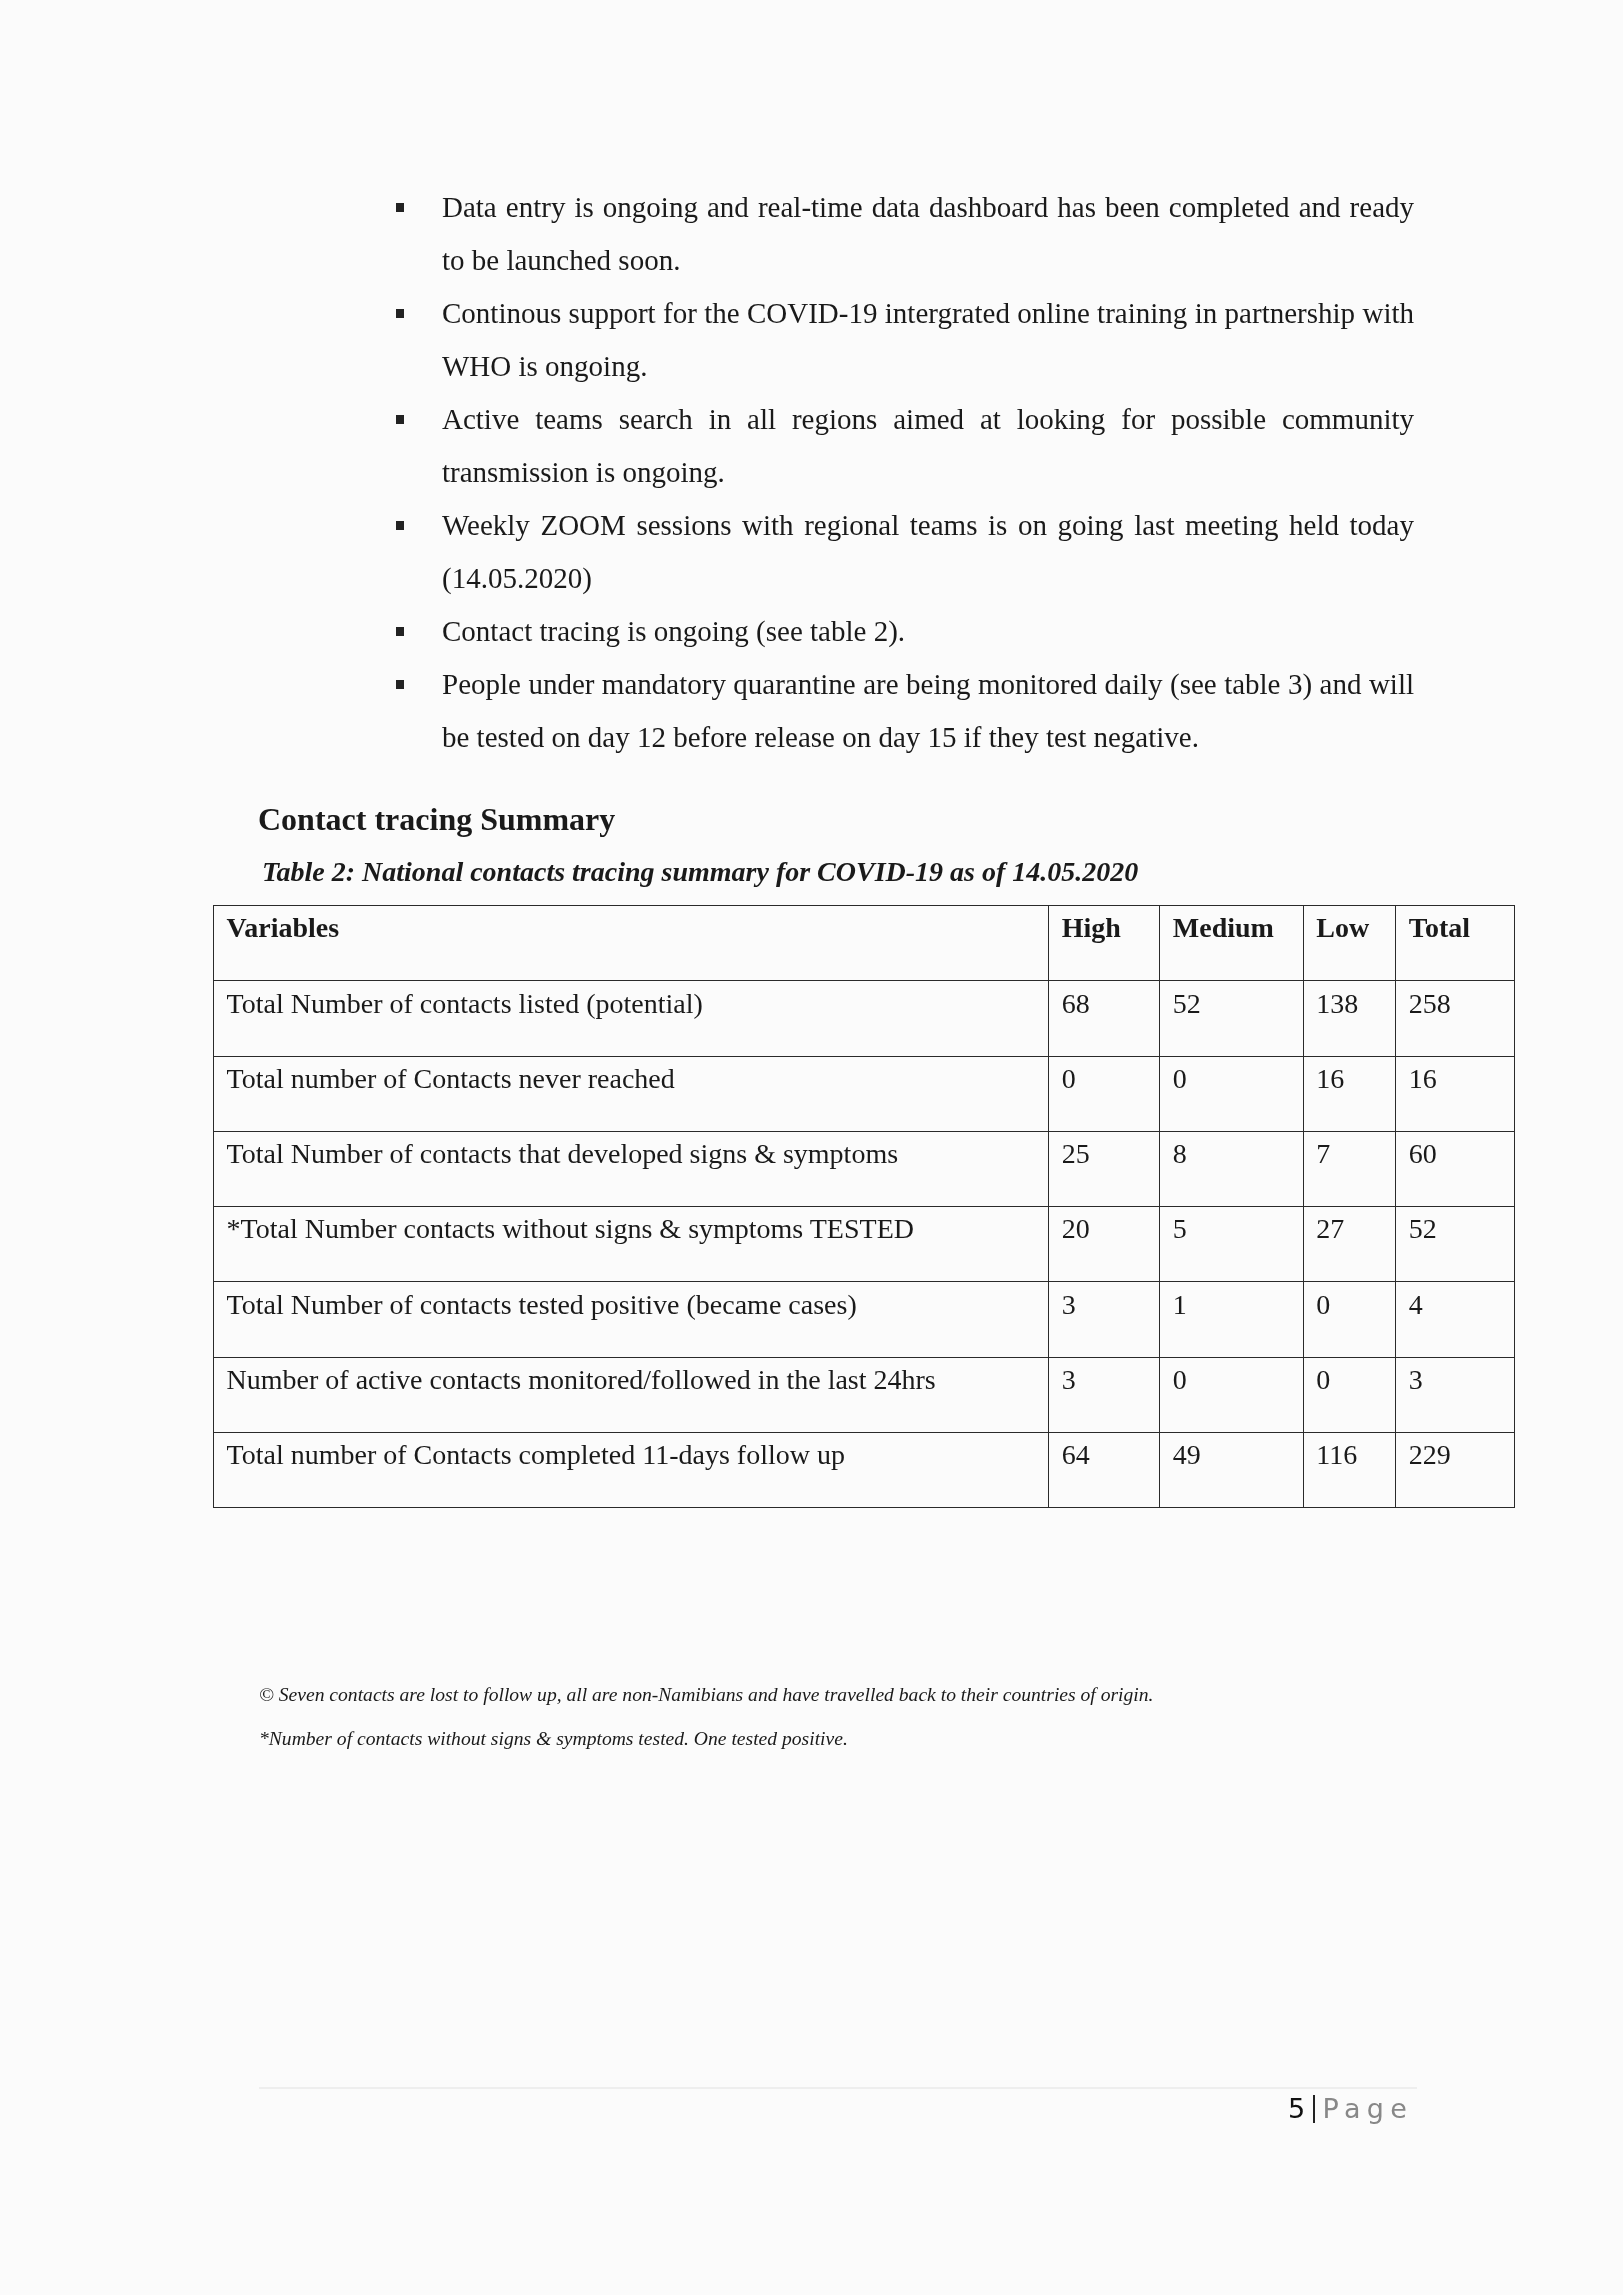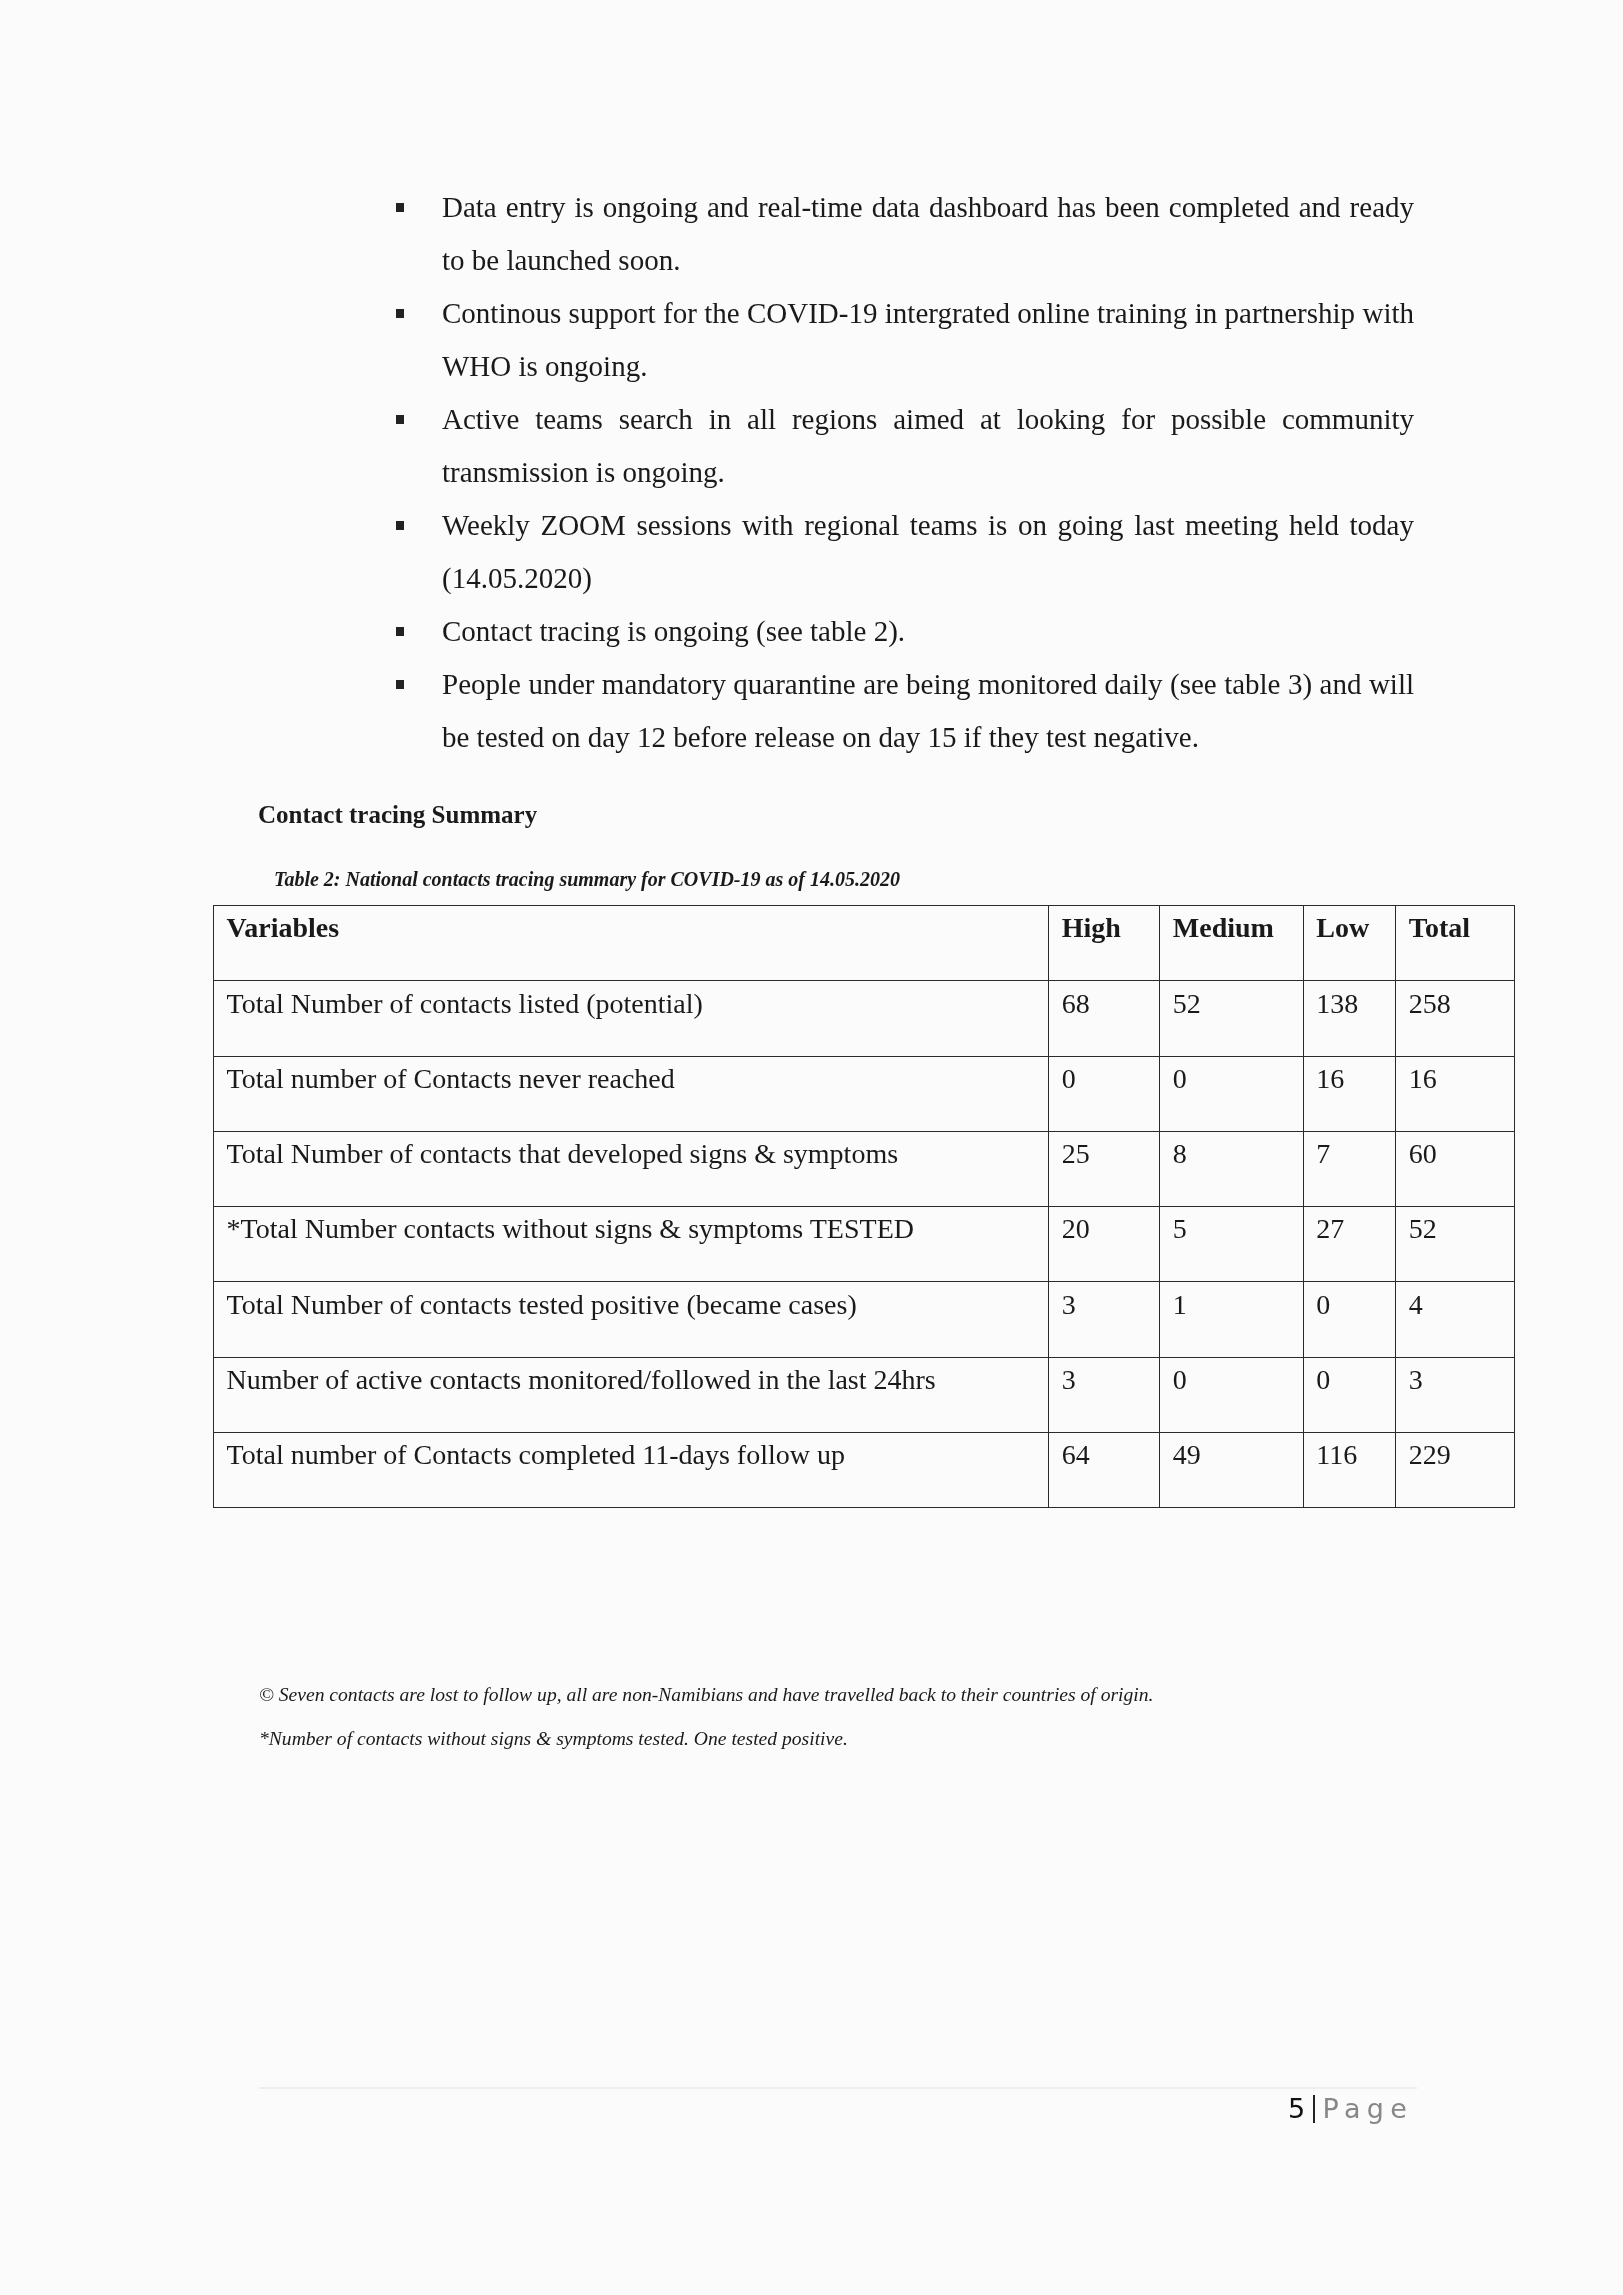--- a/index.html
+++ b/index.html
@@ -24,25 +24,25 @@
     text-align: justify;
     text-align-last: left;
   }
   .bullet-mark {
     position: absolute; left: 11px; top: 22px;
     width: 7.9px; height: 9.4px; background: #222;
   }
 
   .section-heading {
     position: absolute; left: 258px; top: 801px;
-    font-size: 25px; font-weight: bold; margin: 0;
+    font-size: 32px; font-weight: bold; margin: 0;
   }
   .table-caption {
     position: absolute; left: 258px; top: 852px;
-    font-size: 20px; font-weight: bold; font-style: italic; margin: 16px;
+    font-size: 28px; font-weight: bold; font-style: italic; margin: 4px;
   }
 
   
   .ct-table {
     position: absolute; left: 213px; top: 905px;
     width: 1302px;
     border-collapse: collapse;
     font-size: 28px;
   }
   .ct-table th, .ct-table td {

